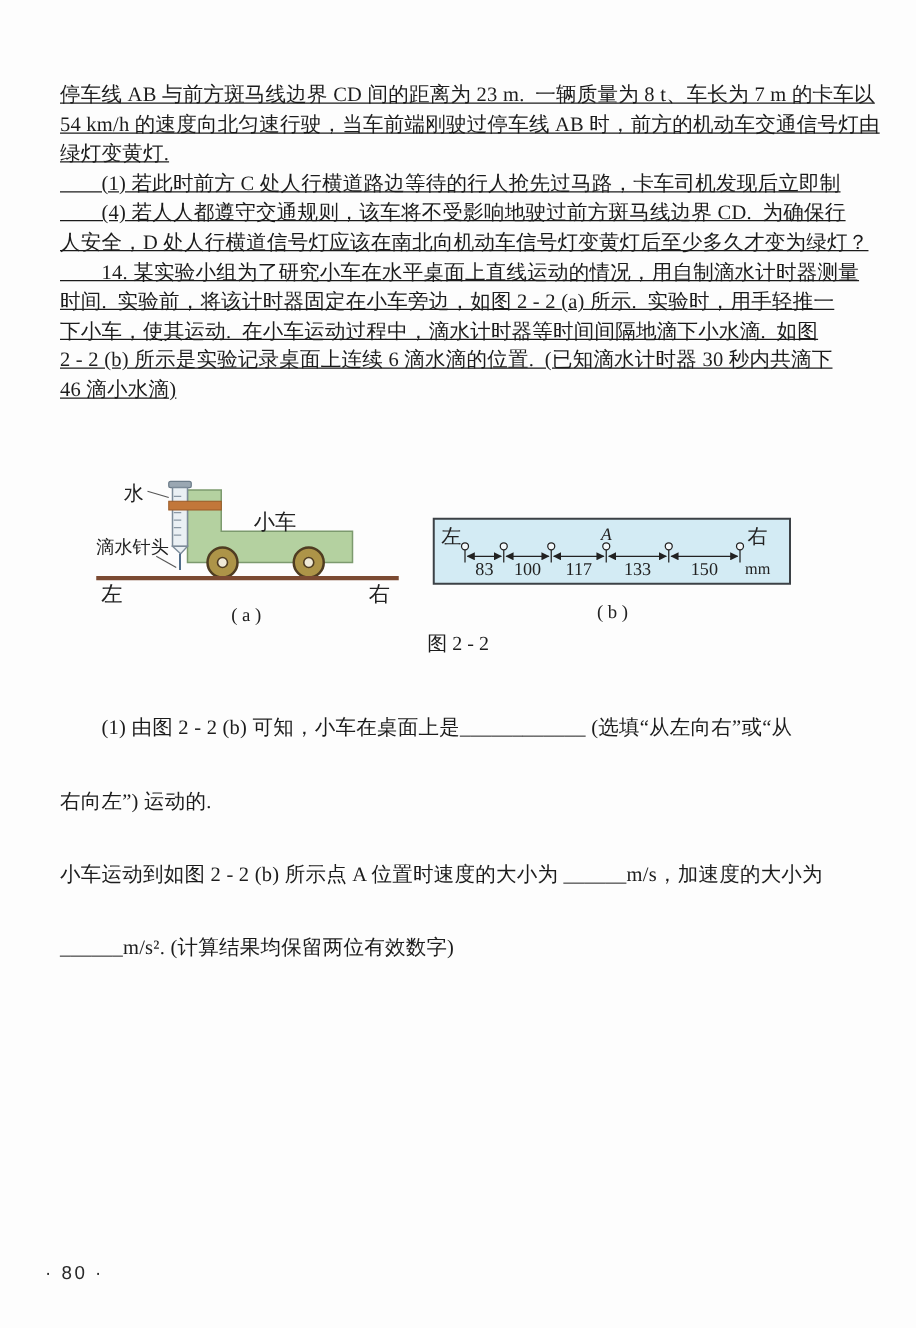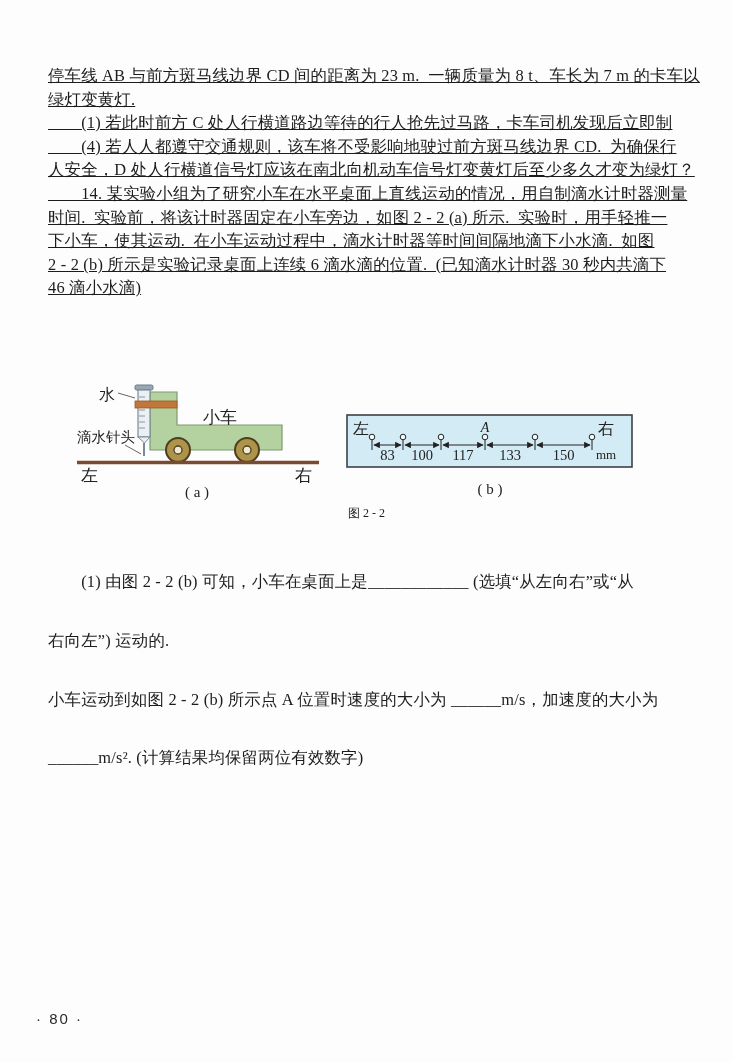--- a/index.html
+++ b/index.html
@@ -14,41 +14,42 @@
   .textblock { position: absolute; left: 48px; width: 648px; }
   .tline {
     white-space: pre;
     font-size: 16.4px;
     line-height: 23.6px;
     letter-spacing: 0.2px;
   }
   #qblock .tline { line-height: 25.8px; margin-top: 33px; }
   #fig-caption {
     position: absolute; top: 505px; left: 0; width: 733px;
-    text-align: center; font-size: 12px;
+    text-align: center; font-size: 16px;
   }
   #fig-a { position: absolute; left: 75px; top: 383px; }
   #fig-b { position: absolute; left: 344px; top: 408px; }
   #page-number {
     position: absolute; left: 36px; top: 1010px;
     font-family: "Liberation Sans", sans-serif;
     font-size: 15px; color: #2a2a2a; letter-spacing: 2px;
   }
   svg text {
     font-family: "Liberation Serif", "DejaVu Serif", serif;
     fill: #222222;
   }
   .figlabel { font-size: 16px; }
   .num { font-size: 14.5px; }
 </style>
 </head>
 <body>
 
 <div class="textblock" id="topblock" style="top:64px;text-decoration:underline;">
   <div class="tline">停车线 AB 与前方斑马线边界 CD 间的距离为 23 m.  一辆质量为 8 t、车长为 7 m 的卡车以</div>
+  <div class="tline">54 km/h 的速度向北匀速行驶，当车前端刚驶过停车线 AB 时，前方的机动车交通信号灯由</div>
   <div class="tline">绿灯变黄灯.</div>
   <div class="tline">　　(1) 若此时前方 C 处人行横道路边等待的行人抢先过马路，卡车司机发现后立即制</div>
   <div class="tline">　　(4) 若人人都遵守交通规则，该车将不受影响地驶过前方斑马线边界 CD.  为确保行</div>
   <div class="tline">人安全，D 处人行横道信号灯应该在南北向机动车信号灯变黄灯后至少多久才变为绿灯？</div>
   <div class="tline">　　14. 某实验小组为了研究小车在水平桌面上直线运动的情况，用自制滴水计时器测量</div>
   <div class="tline">时间.  实验前，将该计时器固定在小车旁边，如图 2 - 2 (a) 所示.  实验时，用手轻推一</div>
   <div class="tline">下小车，使其运动.  在小车运动过程中，滴水计时器等时间间隔地滴下小水滴.  如图</div>
   <div class="tline">2 - 2 (b) 所示是实验记录桌面上连续 6 滴水滴的位置.  (已知滴水计时器 30 秒内共滴下</div>
   <div class="tline">46 滴小水滴)</div>
 </div>

